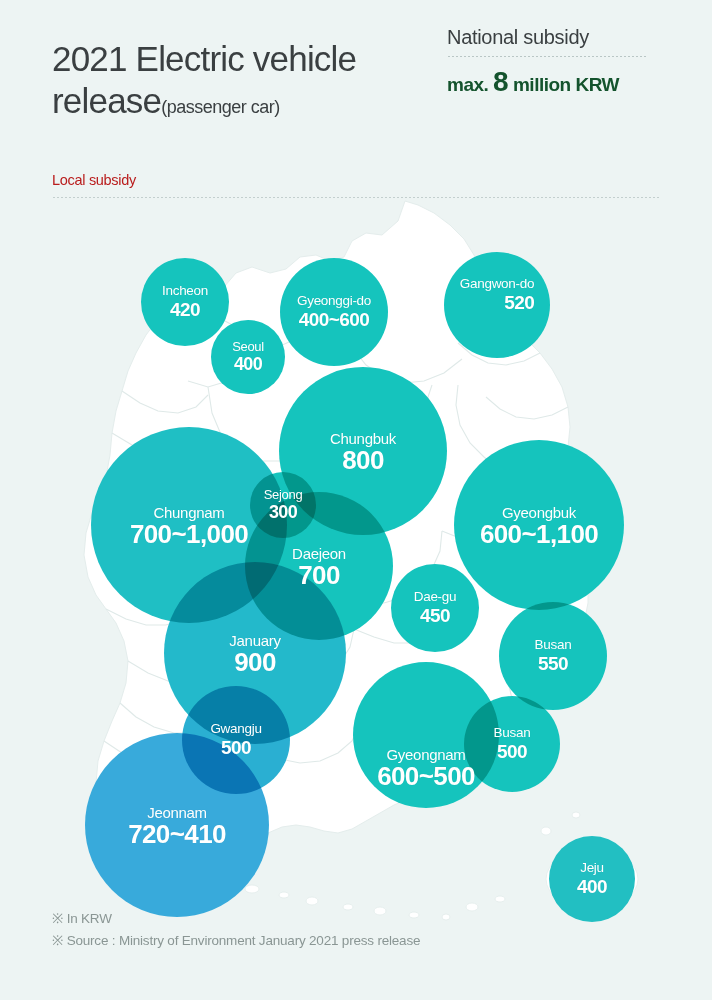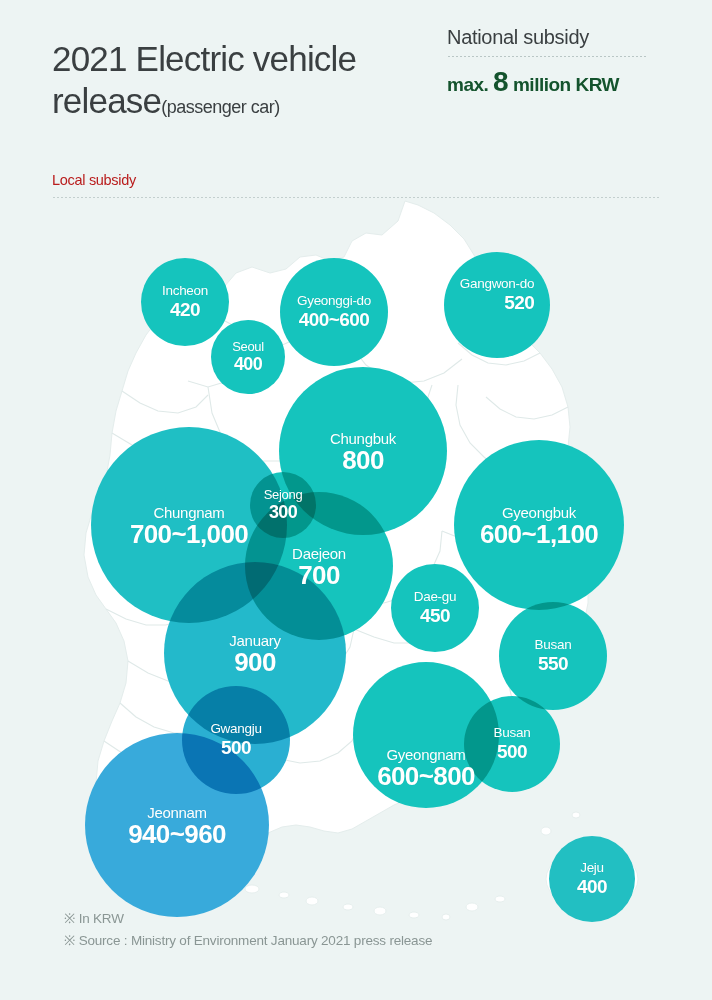--- a/index.html
+++ b/index.html
@@ -62,21 +62,21 @@
     text-shadow:0 0 1px rgba(0,80,78,0.12);
   }
   .blabel .bname{font-size:15px;line-height:18px;letter-spacing:-0.3px;display:block;}
   .blabel .bval{font-size:26px;line-height:25px;font-weight:700;letter-spacing:-0.6px;display:block;}
   .blabel.sm .bname{font-size:13.5px;line-height:16px;}
   .blabel.sm .bval{font-size:19px;line-height:22px;}
   .blabel.xs .bname{font-size:13px;line-height:15px;}
   .blabel.xs .bval{font-size:18px;line-height:21px;}
 
   
-  .footnotes{position:absolute;left:64px;top:908px;width:600px;}
+  .footnotes{position:absolute;left:52px;top:908px;width:600px;}
   .footnote{font-size:13.5px;line-height:22px;color:#8a9694;letter-spacing:-0.2px;}
 </style>
 </head>
 <body>
 
 <div id="infographic">
 
   <div class="header">
     <div class="title">
       <span>2021 Electric vehicle</span><br>
@@ -249,29 +249,29 @@
         <div class="blabel" style="left: 255px; top: 458px;">
           <span class="bname">January</span>
           <span class="bval">900</span>
         </div>
         <div class="blabel sm" style="left: 236px; top: 545px;">
           <span class="bname">Gwangju</span>
           <span class="bval">500</span>
         </div>
         <div class="blabel" style="left: 426px; top: 540px; margin-top: 32px;">
           <span class="bname">Gyeongnam</span>
-          <span class="bval">600~800</span>
+          <span class="bval">600~500</span>
         </div>
         <div class="blabel sm" style="left: 512px; top: 549px;">
           <span class="bname">Busan</span>
           <span class="bval">500</span>
         </div>
         <div class="blabel" style="left: 177px; top: 630px;">
           <span class="bname">Jeonnam</span>
-          <span class="bval">940~960</span>
+          <span class="bval">720~410</span>
         </div>
         <div class="blabel sm" style="left: 592px; top: 684px;">
           <span class="bname">Jeju</span>
           <span class="bval">400</span>
         </div>
       </div>
 
   </div>
 
   <div class="footnotes">

